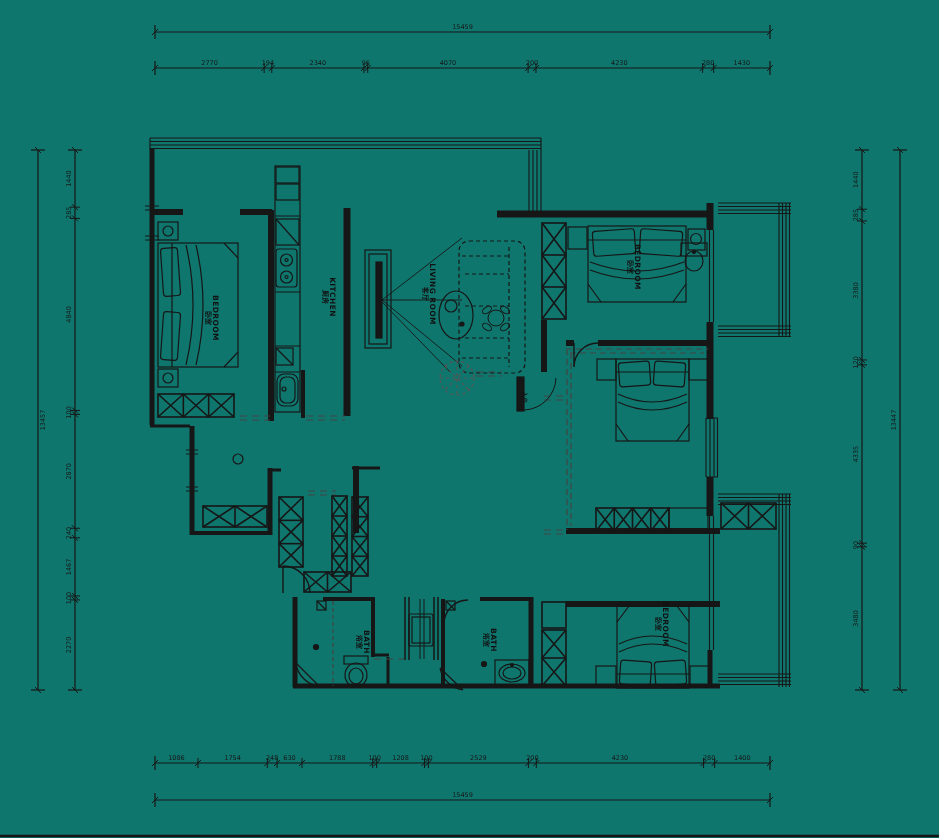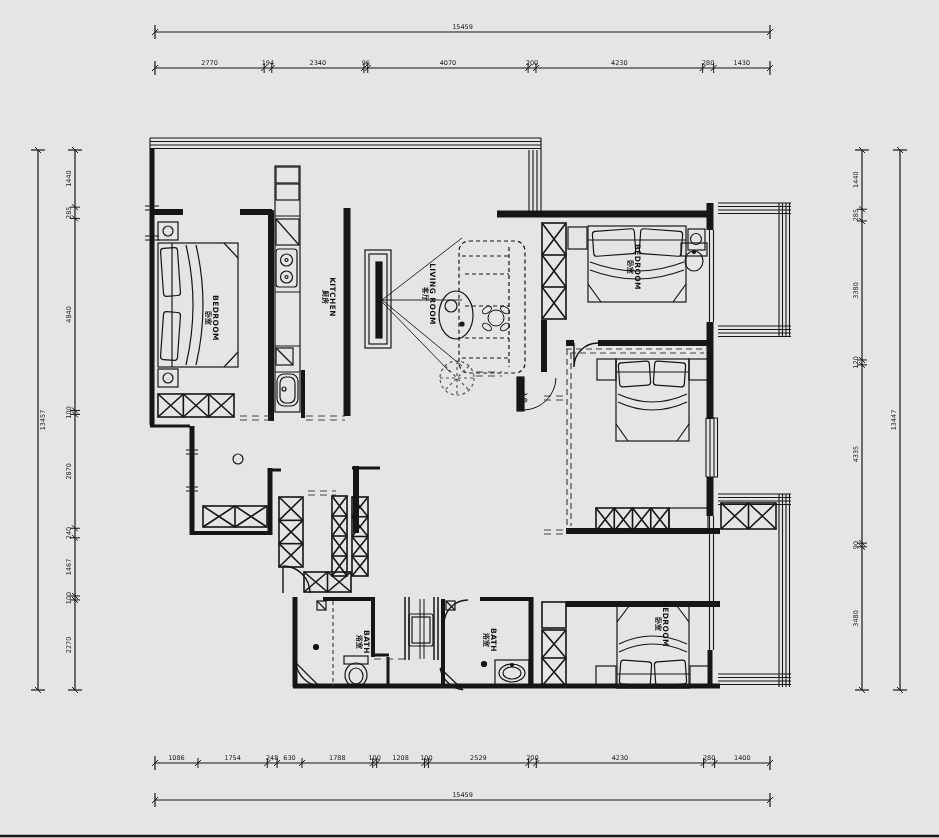--- a/index.html
+++ b/index.html
@@ -1,16 +1,16 @@
 <!DOCTYPE html>
 <html><head>
 <meta charset="utf-8">
 <style>
   html,body{margin:0;padding:0;background:#fff;}
-  .stage{position:relative;width:939px;height:838px;background:#e5e5e5;overflow:hidden;
+  .stage{position:relative;width:939px;height:838px;background:#0f766e;overflow:hidden;
          font-family:"DejaVu Sans",sans-serif;}
   svg{position:absolute;left:0;top:0;}
   .room-label{position:absolute;transform:translate(-50%,-50%) rotate(90deg);
       display:flex;flex-direction:column;align-items:center;line-height:1.05;
       color:#111;text-align:center;white-space:nowrap;pointer-events:none;}
   .room-label .en{font-size:7.5px;font-weight:bold;letter-spacing:.4px;}
   .room-label .zh{font-size:7px;font-weight:bold;}
   .room-label.tiny .zh{font-size:5.5px;}
   
   #lbl-bedroom-left{left:211px;top:318px;}

